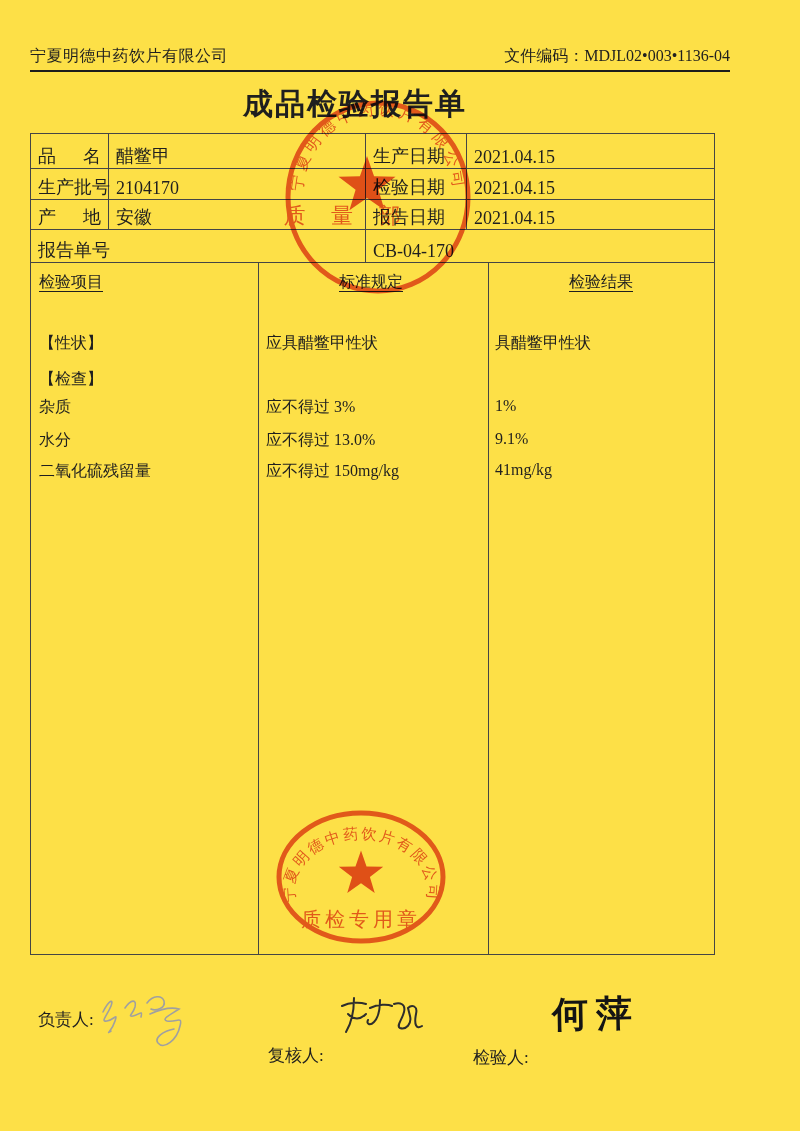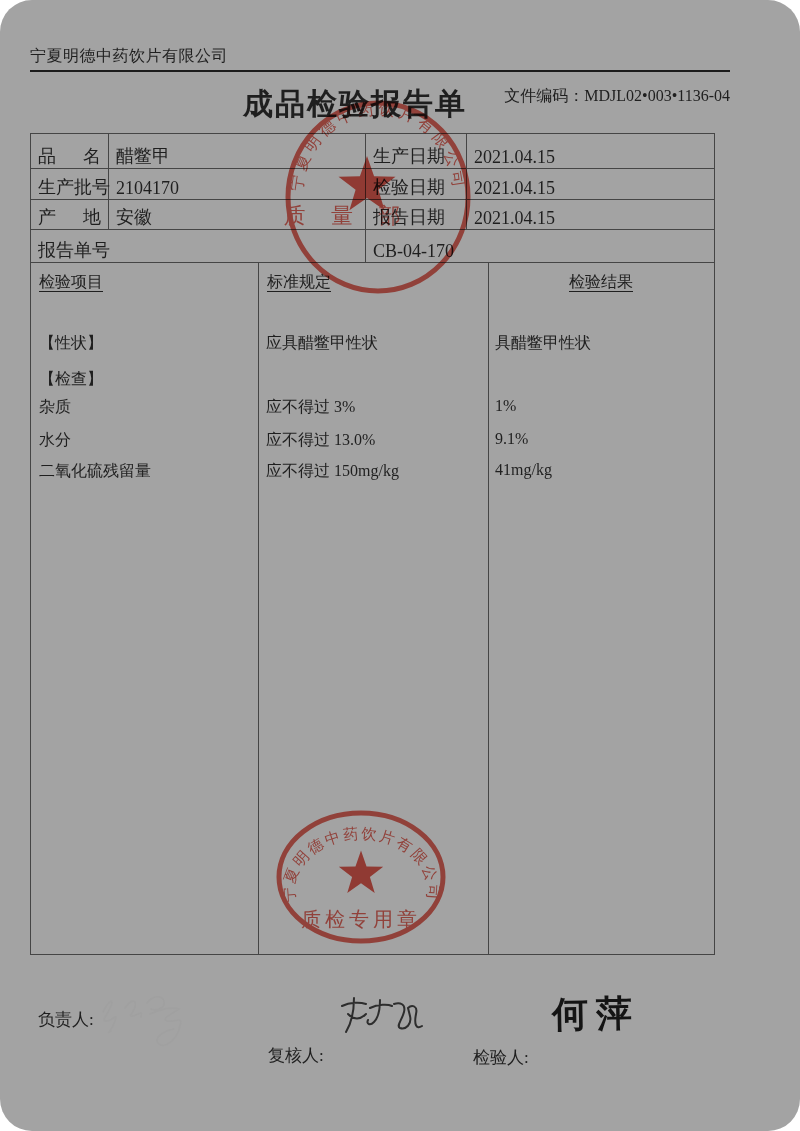--- a/index.html
+++ b/index.html
@@ -1,25 +1,25 @@
 <!DOCTYPE html>
 <html><head>
 <meta charset="utf-8">
 <style>
   html,body { margin:0; padding:0; background:#ffffff; }
   .page {
-    position:relative; width:800px; height:1131px; background:#a3a3a3;
+    position:relative; width:800px; height:1131px; background:#fde047;
     font-family:"Liberation Serif","DejaVu Serif",serif;
-    color:#1f1f1f; overflow:hidden;border-radius:32px;
+    color:#1f1f1f; overflow:hidden;
   }
   .abs { position:absolute; }
 
   
   .company { left:30px; top:46px; font-size:16px; letter-spacing:0.5px; }
-  .doccode { left:30px; top:46px; width:700px; text-align:right; font-size:16px;margin-top:40px; }
+  .doccode { left:30px; top:46px; width:700px; text-align:right; font-size:16px; }
   .header-rule { left:30px; top:70px; width:700px; border-bottom:2px solid #1c1c1c; height:0; }
 
   
   .title { left:30px; top:84px; width:650px; text-align:center;
            font-size:30px; font-weight:bold; letter-spacing:2px; }
 
   
   .info-table {
     left:30px; top:133px; width:683px;
     display:grid;
@@ -37,21 +37,21 @@
   .span2b { grid-column:3 / 5;margin-top:25px; }
 
   
   .result-table { left:30px; top:262px; width:683px; height:691px;
                   border:1px solid #454545; }
   .vline { position:absolute; top:0; bottom:0; width:1px; background:#454545; }
   .vline.v1 { left:227px; } .vline.v2 { left:457px; }
   .rt-header { position:absolute; top:9px; left:0; right:0; height:24px; font-size:16px; }
   .rt-h { position:absolute; text-decoration:underline; text-underline-offset:4px; white-space:nowrap; }
   .rt-h.h1 { left:8px; }
-  .rt-h.h2 { left:236px; width:230px; text-align:left; }
+  .rt-h.h2 { left:225px; width:230px; text-align:center; }
   .rt-h.h3 { left:457px; width:226px; text-align:center; }
   .rt-row { position:absolute; left:0; right:0; height:24px; font-size:16px; }
   .rt-c { position:absolute; white-space:nowrap; }
   .rt-c.c1 { left:8px; } .rt-c.c2 { left:235px; } .rt-c.c3 { left:464px; }
 
   
   .conclusion { left:30px; top:953px; width:683px; height:30px;
                 border:1px solid #454545; box-sizing:border-box;
                 line-height:28px; padding-left:8px; font-size:17px; white-space:nowrap; }
 

